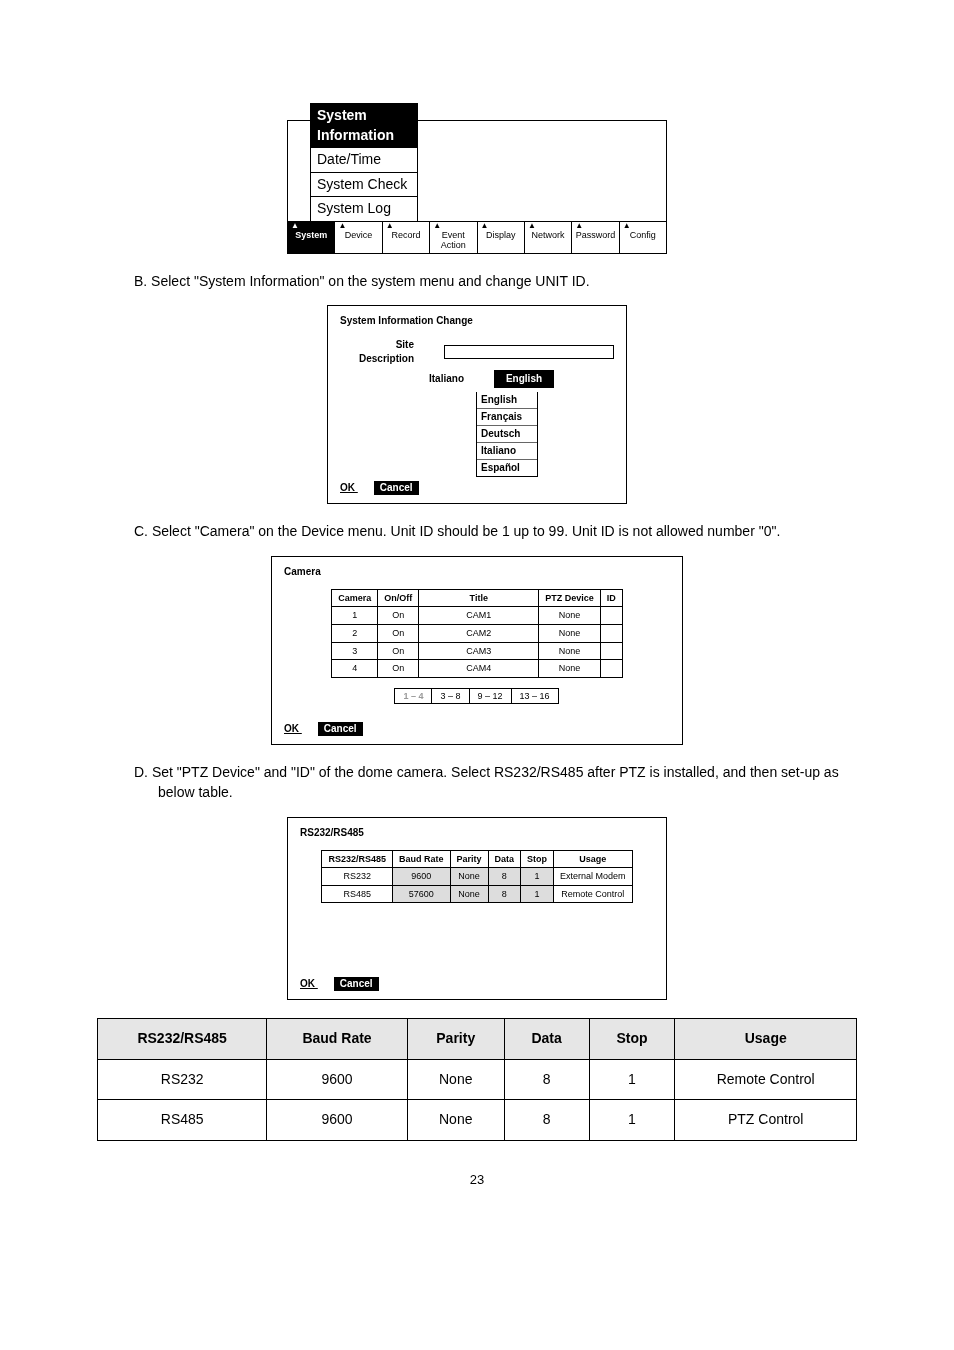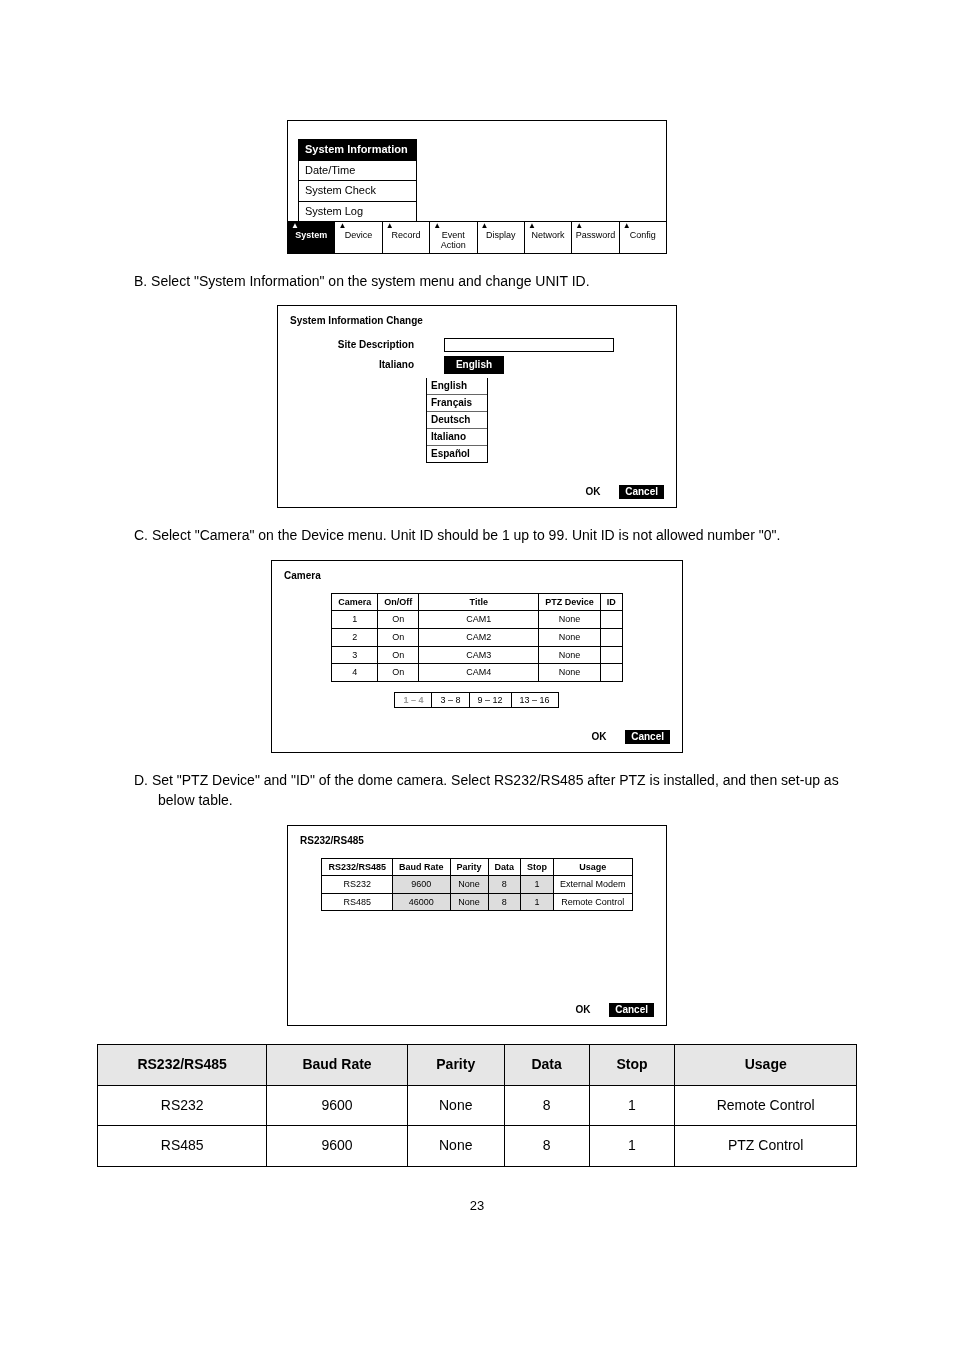--- a/index.html
+++ b/index.html
@@ -29,22 +29,23 @@
   }
   .stack-menu {
     position: absolute;
     bottom: 0;
     left: 10px;
   }
   .stack-item {
     border: 1px solid #000;
     margin-bottom: -1px;
     padding: 2px 6px;
-    font-size: 11px;
-    width: 119px;
+    font-size: 14px;
+    width: 108px;
+    margin-left: 12px;
   }
   .stack-item.selected {
     background: #000;
     color: #fff;
     font-weight: bold;
   }
   .tabbar {
     display: flex;
     border-top: 1px solid #000;
   }
@@ -62,21 +63,21 @@
   .tab .label { display: block; }
 
   .body-text {
     margin: 0 0 14px 44px;
     text-indent: -24px;
     padding-left: 24px;
     font-size: 14px;
   }
 
   .dialog.form {
-    width: 400px;
+    width: 300px;
     padding: 8px 12px;
   }
   .dialog.form .dlg-title {
     font-weight: bold;
     font-size: 10px;
     margin-bottom: 10px;
   }
   .form-row {
     display: flex;
     align-items: center;
@@ -106,24 +107,25 @@
     width: 62px;
   }
   .dropdown .opt {
     border-bottom: 1px solid #666;
     padding: 1px 4px;
     font-size: 10px;
     font-weight: bold;
   }
   .dropdown .opt:last-child { border-bottom: none; }
   .okcancel {
-    text-align: right;
-    margin-top: 22px;
-    font-size: 10px;
-    font-weight: bold;
+    text-align: left;
+    margin-top: 4px;
+    font-size: 10px;
+    font-weight: bold;
+    text-decoration: underline;
   }
   .okcancel .cancel-btn {
     display: inline-block;
     background: #000;
     color: #fff;
     padding: 0 6px;
     margin-left: 16px;
   }
 
   .cam-table, .rs-table {
@@ -311,21 +313,21 @@
     <tr>
           <td>RS232</td>
           <td class="shaded">9600</td>
           <td class="shaded">None</td>
           <td class="shaded">8</td>
           <td class="shaded">1</td>
           <td>External Modem</td>
         </tr>
     <tr>
           <td>RS485</td>
-          <td class="shaded">46000</td>
+          <td class="shaded">57600</td>
           <td class="shaded">None</td>
           <td class="shaded">8</td>
           <td class="shaded">1</td>
           <td>Remote Control</td>
         </tr>
   </tbody>
     </table>
   <div style="height:60px"></div>
   <div class="okcancel">
     <span>OK</span>

